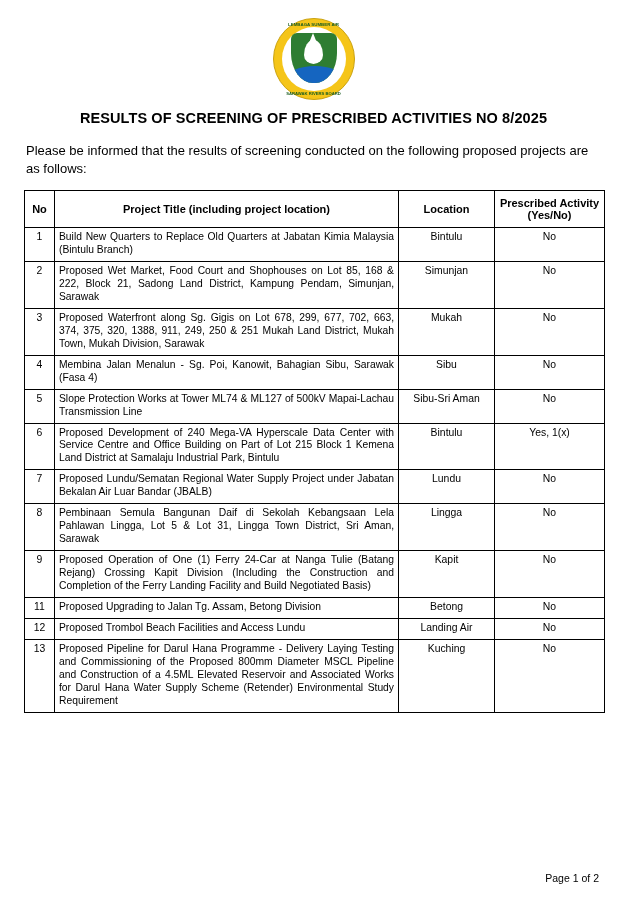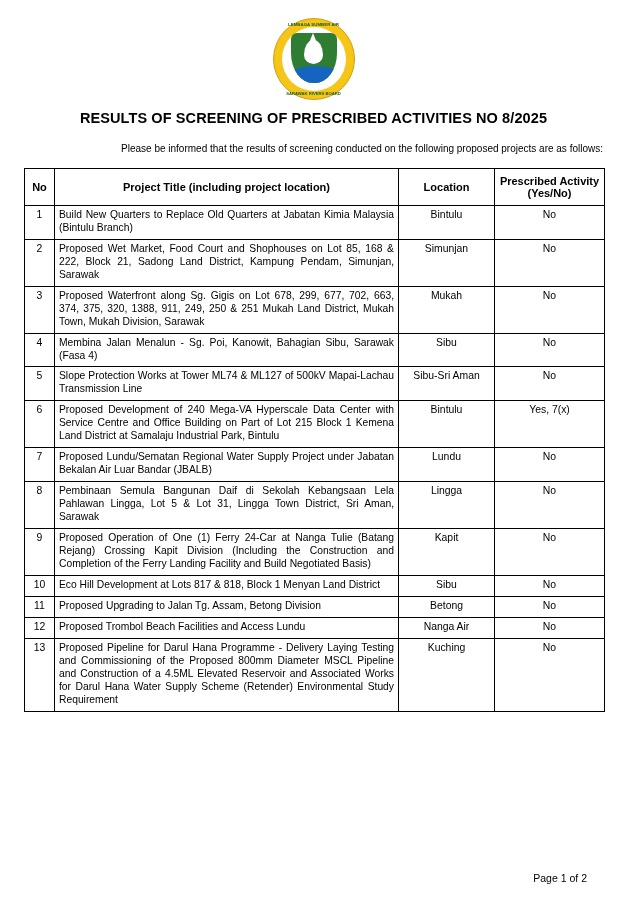--- a/index.html
+++ b/index.html
@@ -102,24 +102,24 @@
   }
   
   .doc-title {
     text-align: center;
     font-size: 14.5px;
     font-weight: bold;
     letter-spacing: 0.1px;
     margin: 6px 0 16px 0;
   }
   .intro {
-    font-size: 10px;
+    font-size: 13px;
     line-height: 1.38;
     margin: 0 0 12px 2px;
-    text-align: right;
+    text-align: left;
   }
   
   table.results {
     border-collapse: collapse;
     width: 100%;
     table-layout: fixed;
     font-size: 10.2px;
   }
   table.results th,
   table.results td {
@@ -158,21 +158,21 @@
     font-size: 10.4px;
     padding-top: 4px;
   }
   td.act {
     text-align: center;
     font-size: 10.4px;
     padding-top: 4px;
   }
   .footer {
     position: absolute;
-    right: 40px;
+    right: 28px;
     bottom: 14px;
     font-size: 10.5px;
   }
 </style>
 </head>
 <body>
 
 <div class="page">
 
   <div class="logo-wrap">
@@ -235,56 +235,50 @@
       <tr>
         <td class="no">5</td>
         <td class="title">Slope Protection Works at Tower ML74 &amp; ML127 of 500kV Mapai-Lachau Transmission Line</td>
         <td class="loc">Sibu-Sri Aman</td>
         <td class="act">No</td>
       </tr>
       <tr>
         <td class="no">6</td>
         <td class="title">Proposed Development of 240 Mega-VA Hyperscale Data Center with Service Centre and Office Building on Part of Lot 215 Block 1 Kemena Land District at Samalaju Industrial Park, Bintulu</td>
         <td class="loc">Bintulu</td>
-        <td class="act">Yes, 7(x)</td>
+        <td class="act">Yes, 1(x)</td>
       </tr>
       <tr>
         <td class="no">7</td>
         <td class="title">Proposed Lundu/Sematan Regional Water Supply Project under Jabatan Bekalan Air Luar Bandar (JBALB)</td>
         <td class="loc">Lundu</td>
         <td class="act">No</td>
       </tr>
       <tr>
         <td class="no">8</td>
         <td class="title">Pembinaan Semula Bangunan Daif di Sekolah Kebangsaan Lela Pahlawan Lingga, Lot 5 &amp; Lot 31, Lingga Town District, Sri Aman, Sarawak</td>
         <td class="loc">Lingga</td>
         <td class="act">No</td>
       </tr>
       <tr>
         <td class="no">9</td>
         <td class="title">Proposed Operation of One (1) Ferry 24-Car at Nanga Tulie (Batang Rejang) Crossing Kapit Division (Including the Construction and Completion of the Ferry Landing Facility and Build Negotiated Basis)</td>
         <td class="loc">Kapit</td>
         <td class="act">No</td>
       </tr>
       <tr>
-        <td class="no">10</td>
-        <td class="title">Eco Hill Development at Lots 817 &amp; 818, Block 1 Menyan Land District</td>
-        <td class="loc">Sibu</td>
-        <td class="act">No</td>
-      </tr>
-      <tr>
         <td class="no">11</td>
         <td class="title">Proposed Upgrading to Jalan Tg. Assam, Betong Division</td>
         <td class="loc">Betong</td>
         <td class="act">No</td>
       </tr>
       <tr>
         <td class="no">12</td>
         <td class="title">Proposed Trombol Beach Facilities and Access Lundu</td>
-        <td class="loc">Nanga Air</td>
+        <td class="loc">Landing Air</td>
         <td class="act">No</td>
       </tr>
       <tr>
         <td class="no">13</td>
         <td class="title">Proposed Pipeline for Darul Hana Programme - Delivery Laying Testing and Commissioning of the Proposed 800mm Diameter MSCL Pipeline and Construction of a 4.5ML Elevated Reservoir and Associated Works for Darul Hana Water Supply Scheme (Retender) Environmental Study Requirement</td>
         <td class="loc">Kuching</td>
         <td class="act">No</td>
       </tr>
     </tbody>
   </table>

